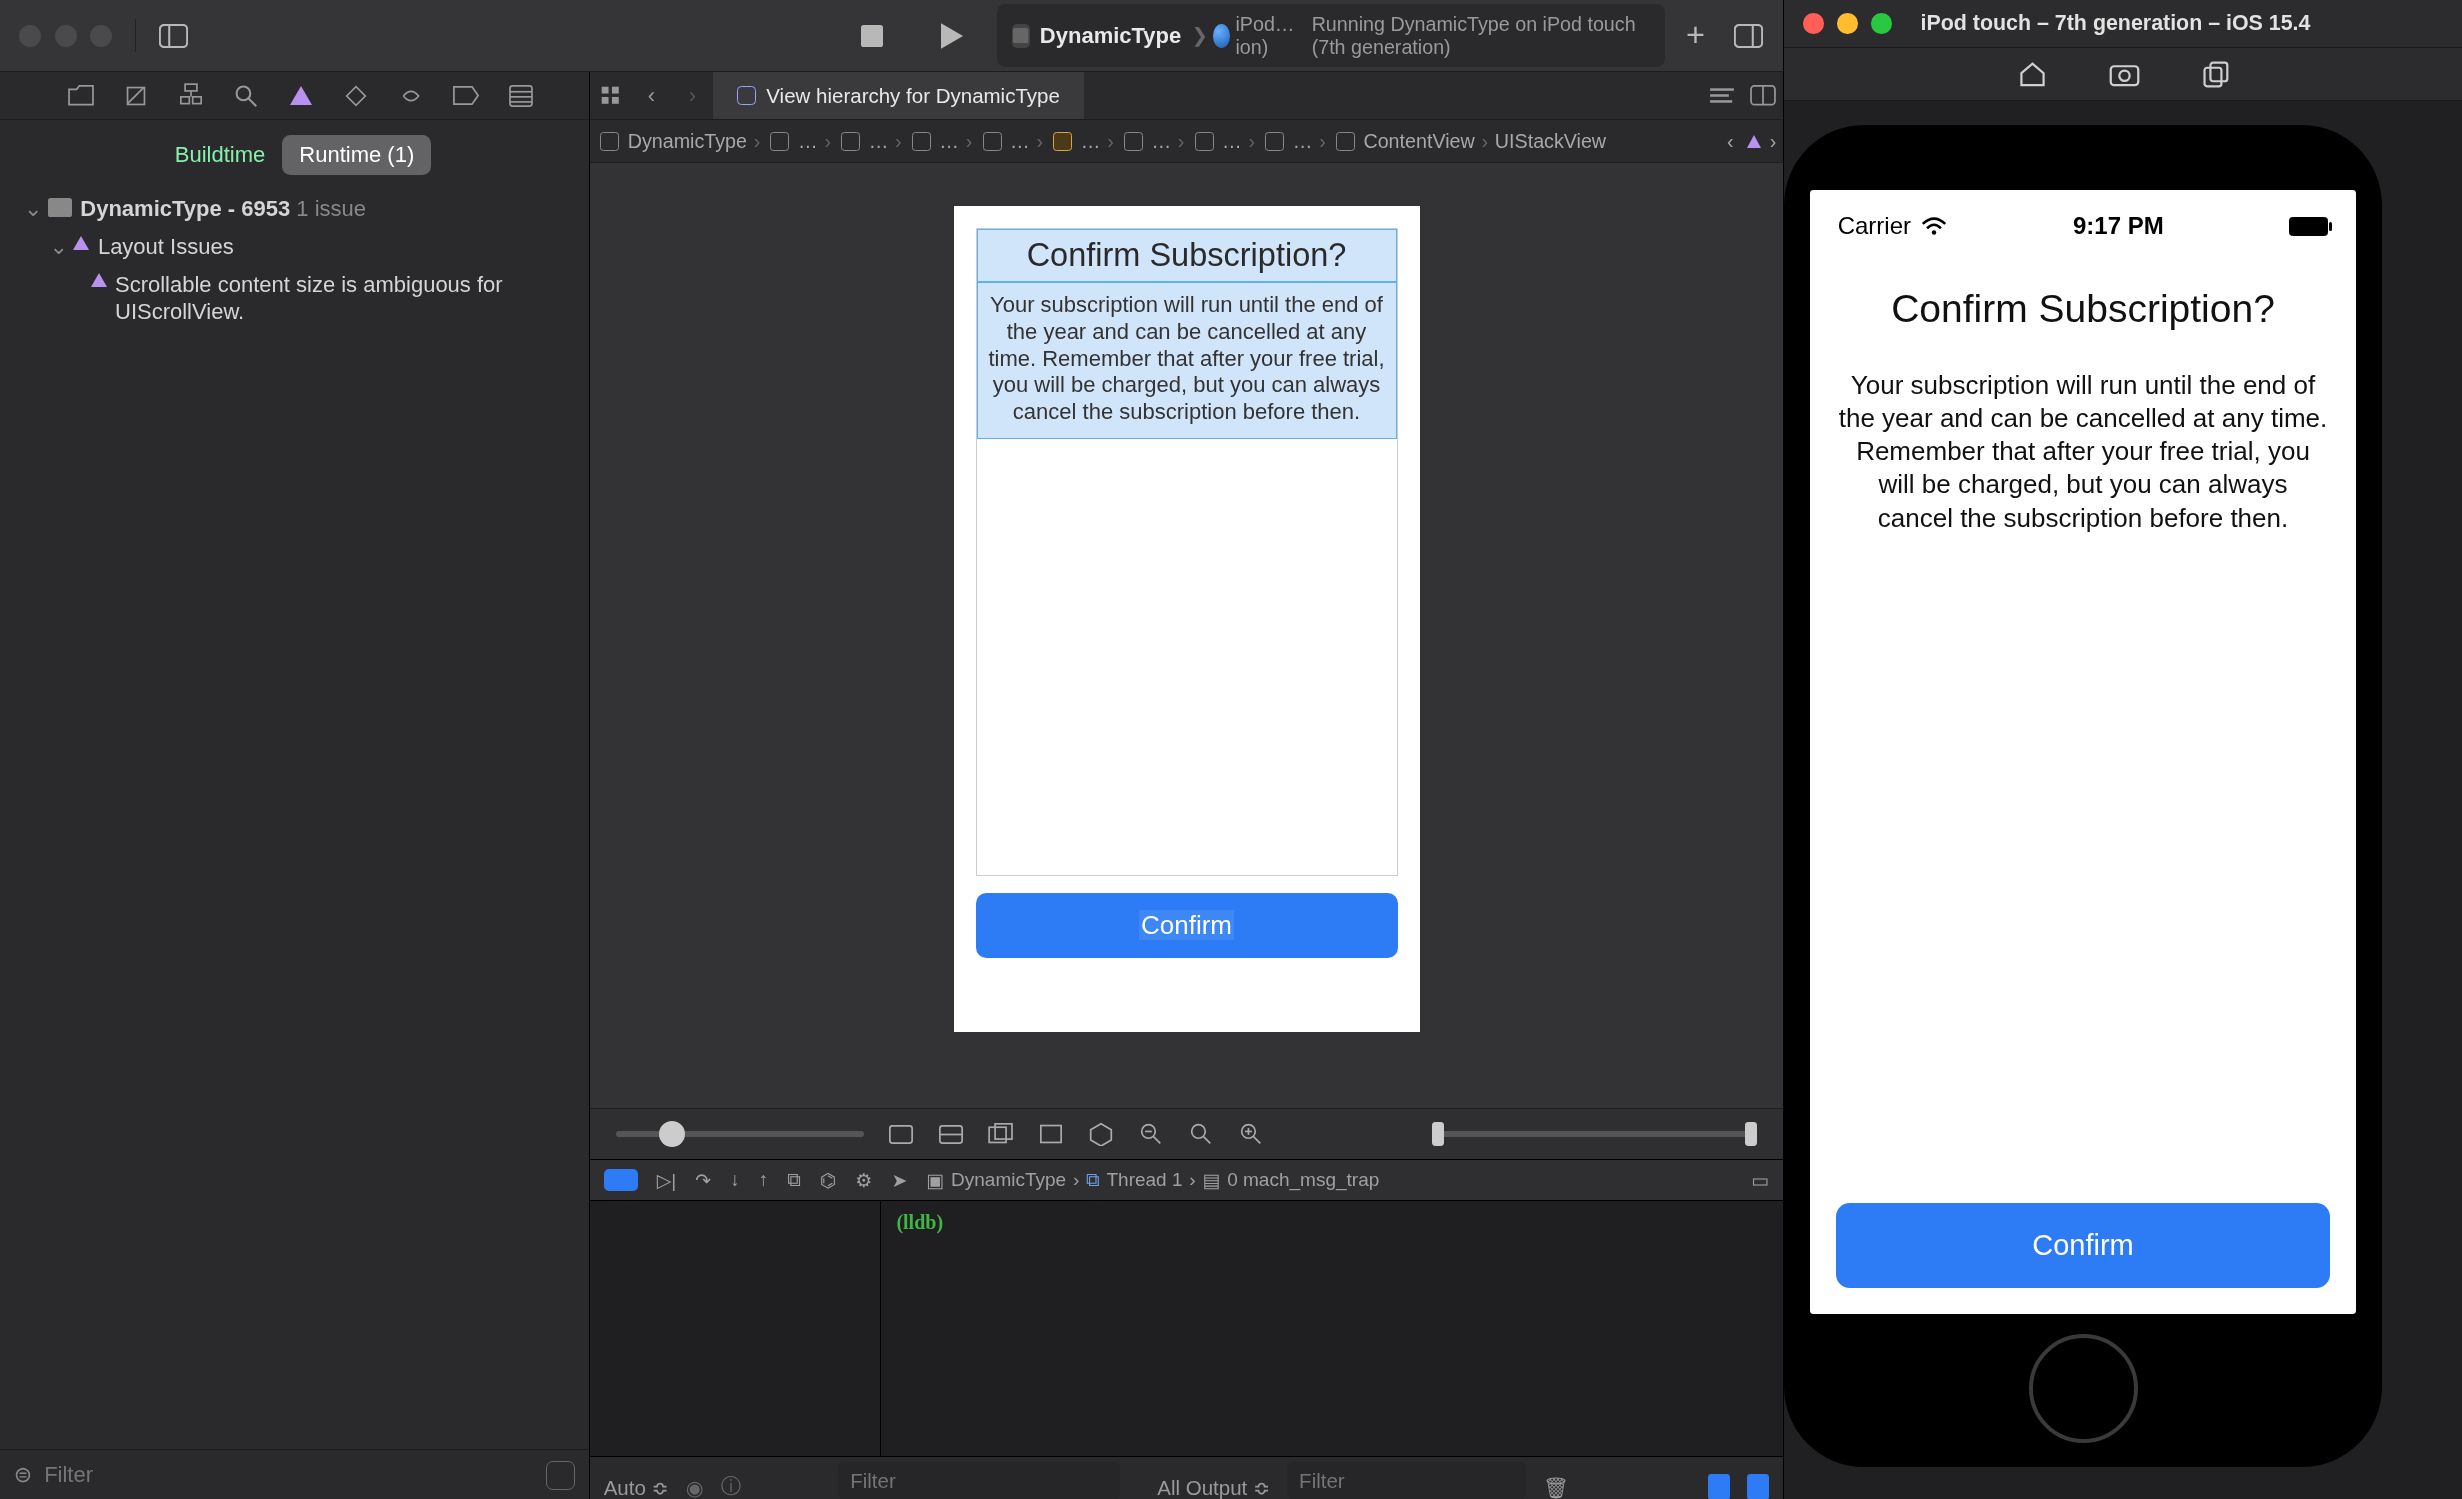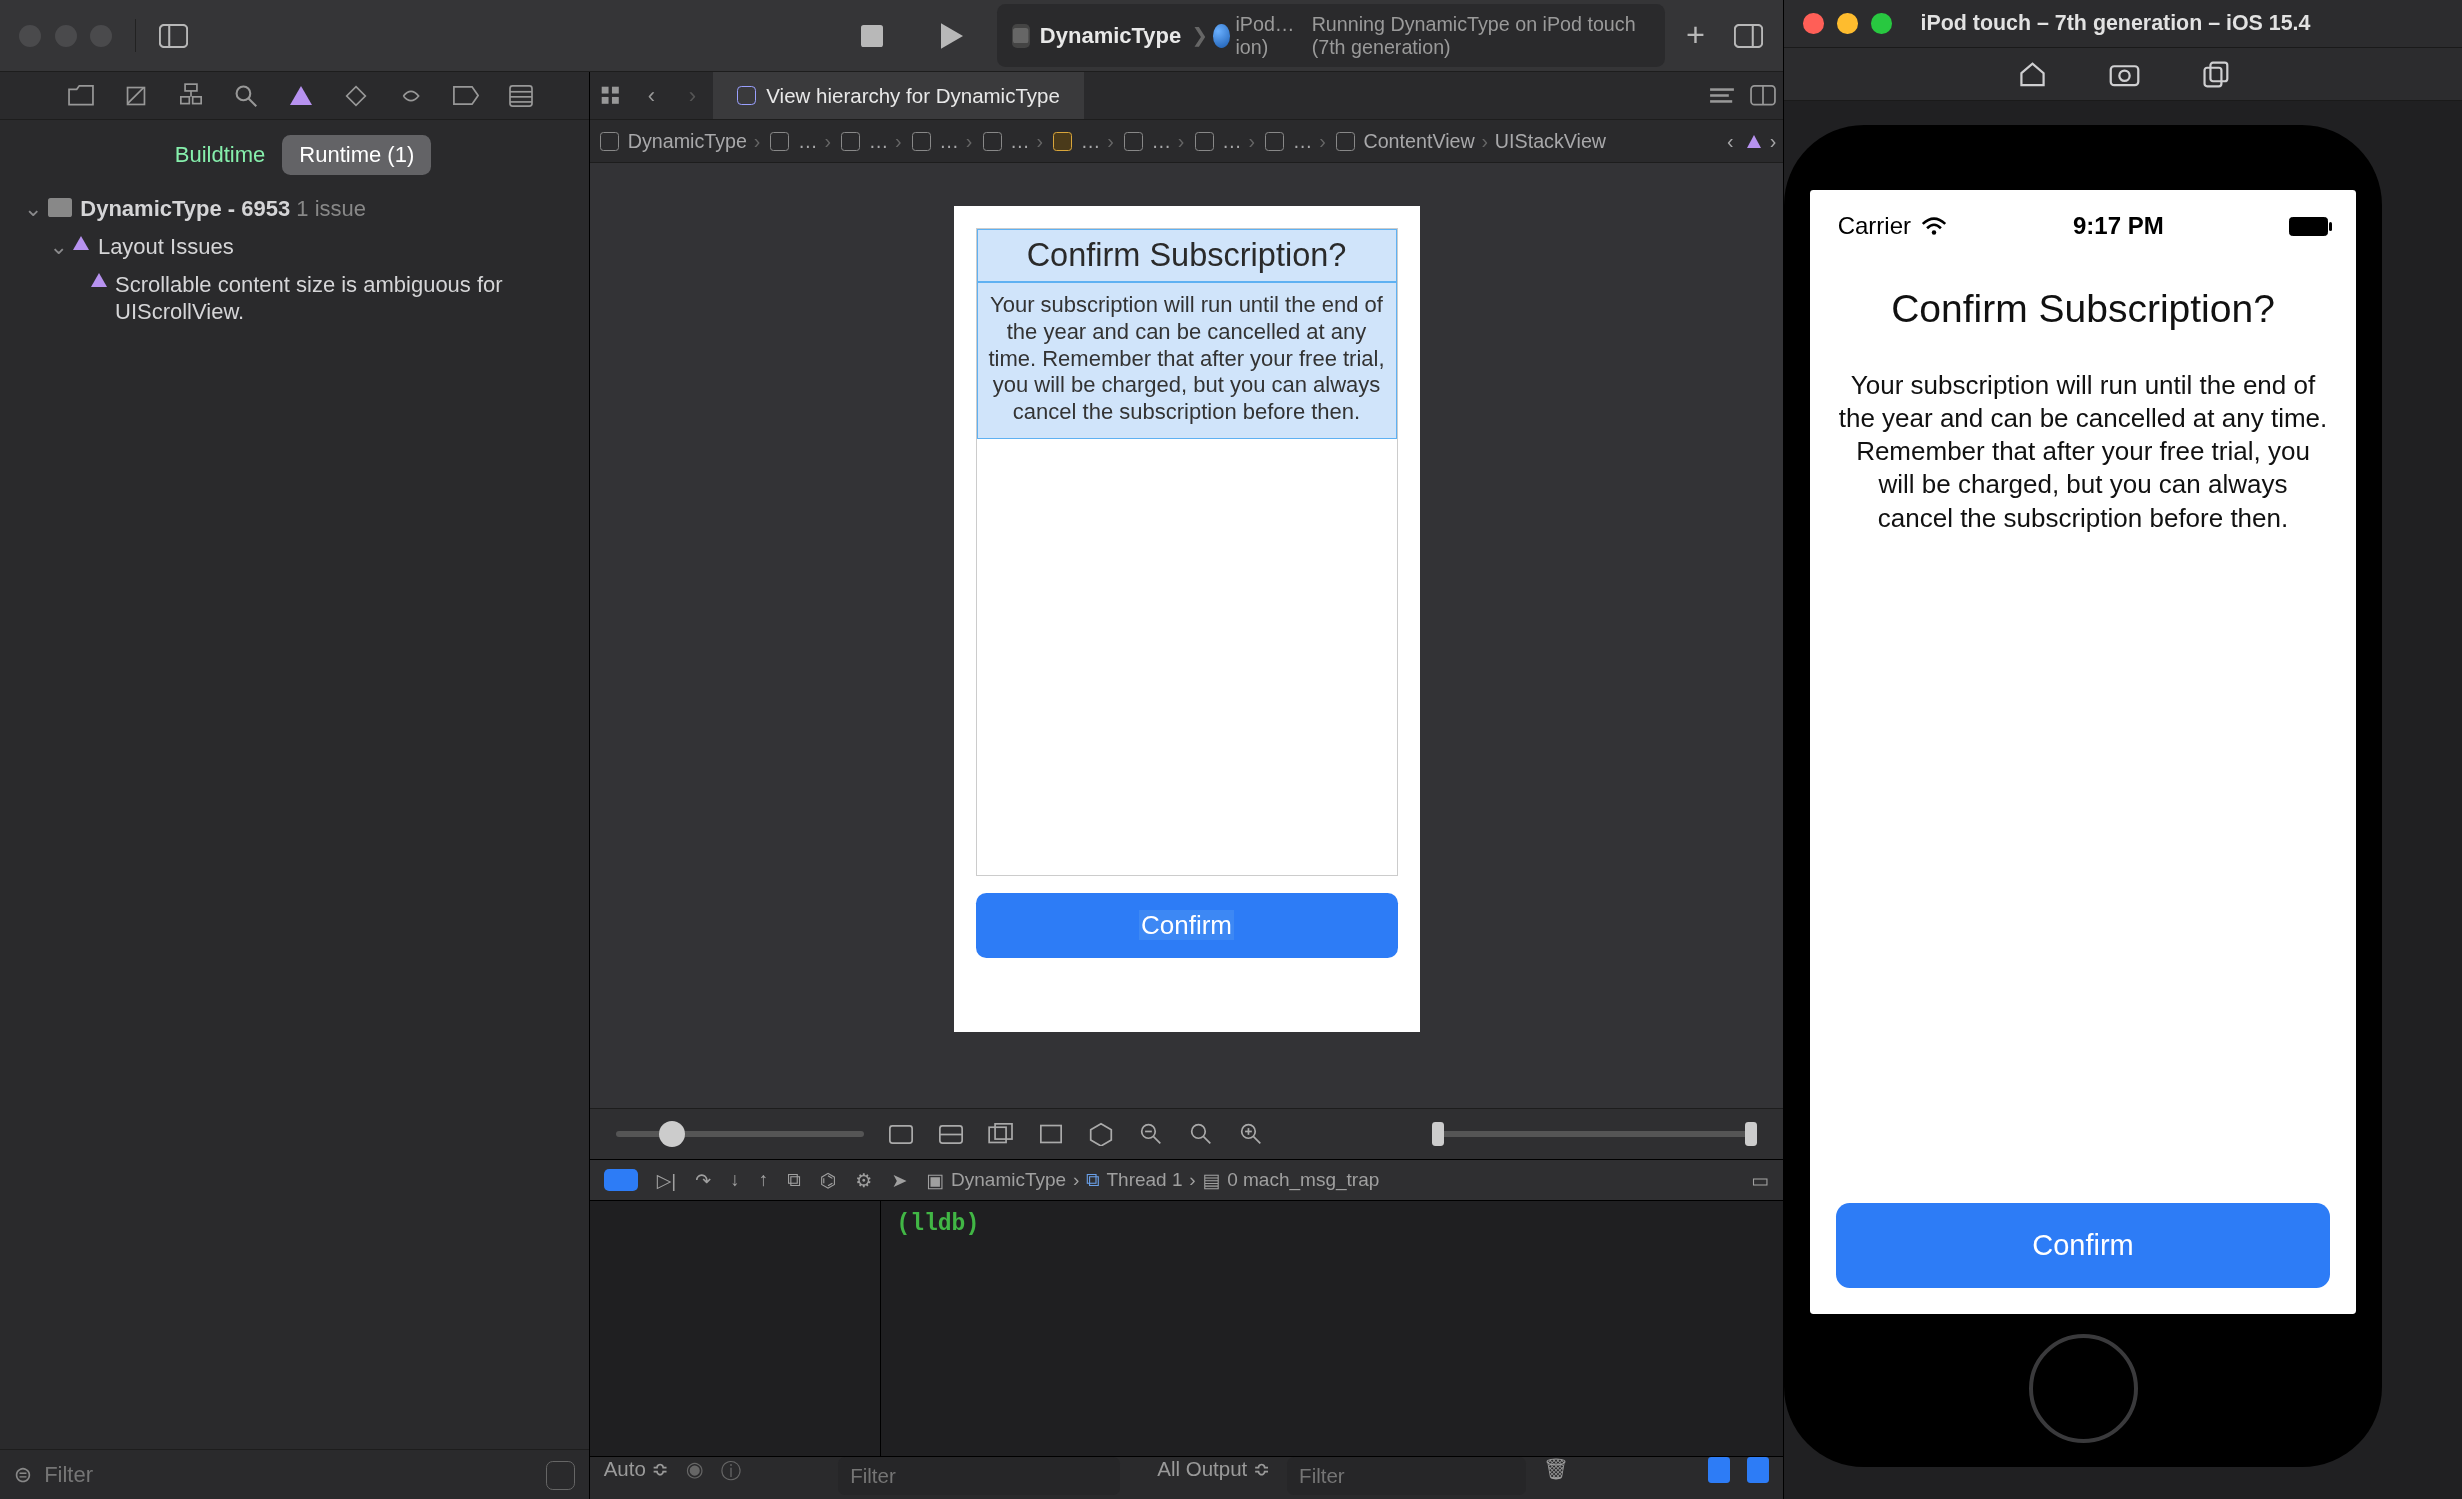--- a/index.html
+++ b/index.html
@@ -79,22 +79,22 @@
     .spacing-thumb{width:12px;height:24px;border-radius:3.4px;background:#ccc;position:absolute;top:-8.5px;right:0;}
     .cbicon{width:26px;height:26px;display:flex;align-items:center;justify-content:center;color:#a0a0a0;}
 
     .dbgbar{height:41px;border-top:0.9px solid #000;background:#2f2f31;display:flex;align-items:center;padding:0 13.7px;gap:19px;color:#a0a0a0;font-size:19px}
     .dbg-pill{background:#2d7cf6;width:34px;height:22px;border-radius:5.1px;}
     .dbg-crumbs{display:flex;align-items:center;gap:6.8px;}
 
     .debug-area { height:256px; display:flex; border-top:0.9px solid #000; background:#1f1f21; }
     .debug-left { width:291px; border-right:0.9px solid #000; }
     .debug-right { flex:1; display:flex; flex-direction:column; }
-    .lldb { padding:10.3px 15.4px; font-family:Liberation Mono, monospace; color:#41b645; font-weight:bold; font-size:23px;}
-    .debug-bottom{height:44px;border-top:0.9px solid #000;display:flex;align-items:flex-start;gap:17px;padding:0 13.7px;color:#9a9a9a;font-size:20.5px;}
+    .lldb { padding:10.3px 15.4px; font-family:Liberation Serif, serif; color:#41b645; font-weight:bold; font-size:20px;}
+    .debug-bottom{height:44px;border-top:0.9px solid #000;display:flex;align-items:flex-end;gap:17px;padding:0 13.7px;color:#9a9a9a;font-size:20.5px;}
     .ft-input{flex:1;background:#262628;border:none;border-radius:6.8px;padding:6.8px 12px;color:#aaa;font-size:20.5px;outline:none;}
     .toggle-blue{width:22px;height:26px;background:#2d7cf6;border-radius:3.4px;}
 
     
     .sim { flex:1; display:flex; flex-direction:column; background:#2c2c2e; }
     .simtitle { height:48px; display:flex; align-items:center; padding:0 19px; gap:13.7px; border-bottom:0.9px solid #1a1a1a; }
     .sm-dot { width:20.5px;height:20.5px;border-radius:50%; }
     .sm-r{background:#ff5f57;} .sm-y{background:#febc2e;} .sm-g{background:#28c840;}
     .sim-title-text { color:#e2e2e2; font-size:21.4px; font-weight:600; margin-left:15px;}
     .sim-tb{height:53px;display:flex;align-items:center;justify-content:center;gap:62px;color:#bfbfc1;border-bottom:0.9px solid #1a1a1a;}

